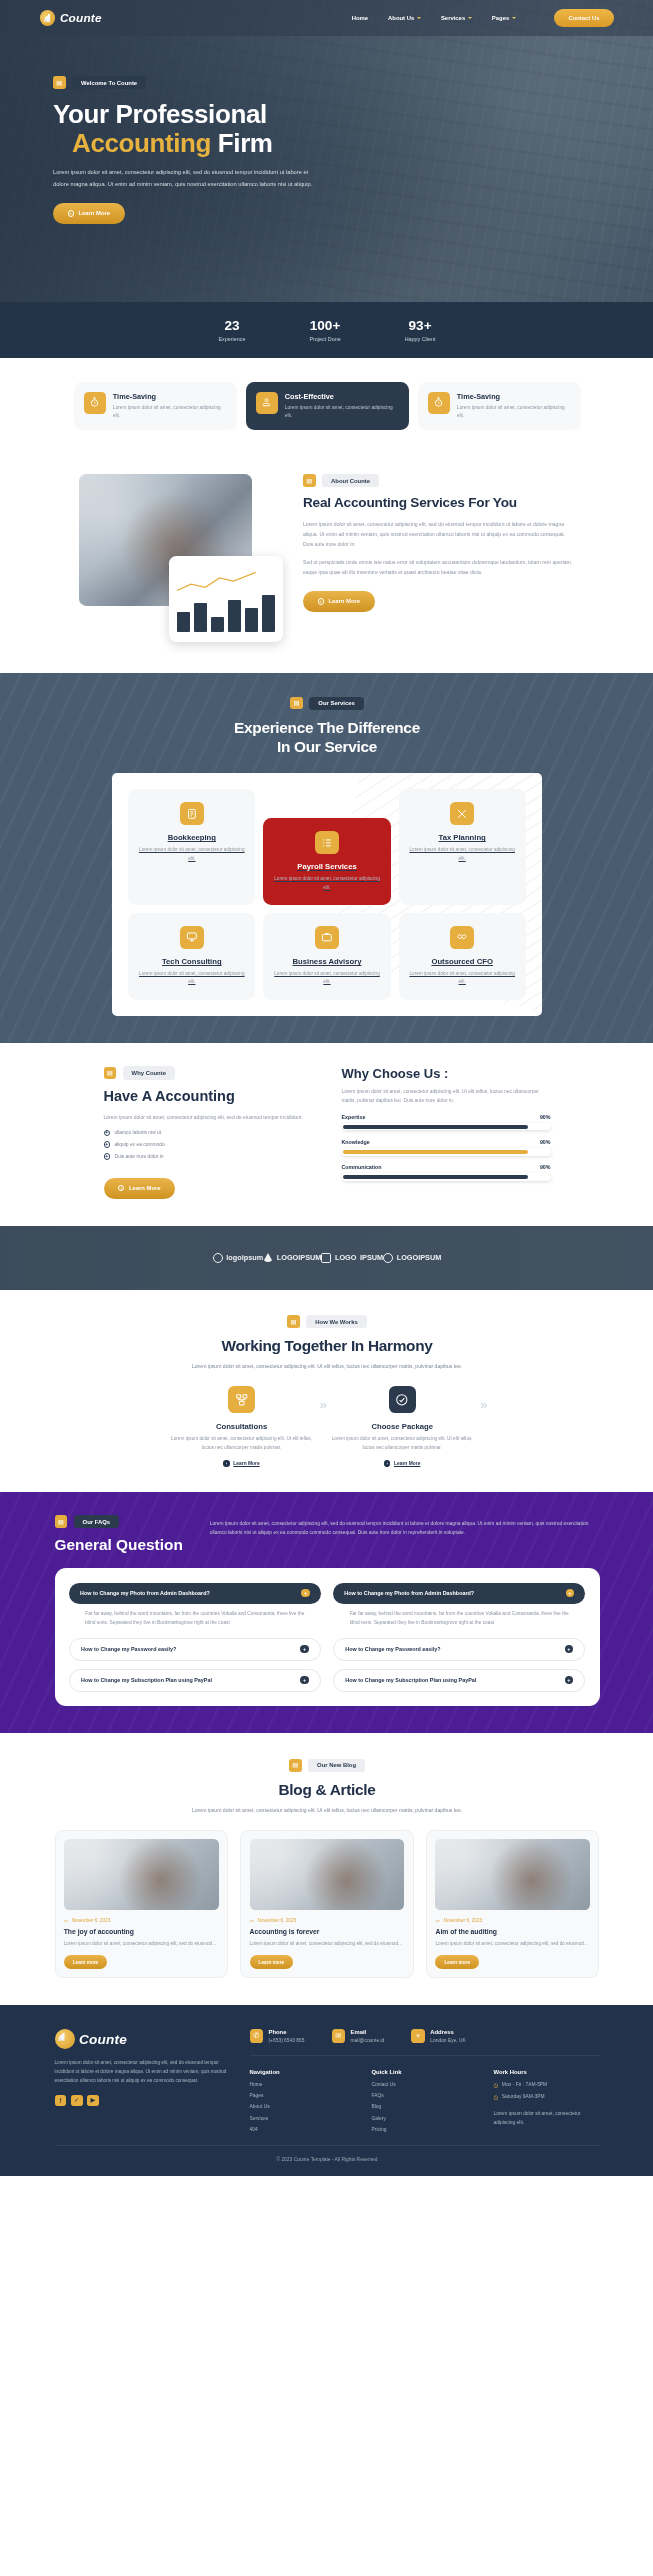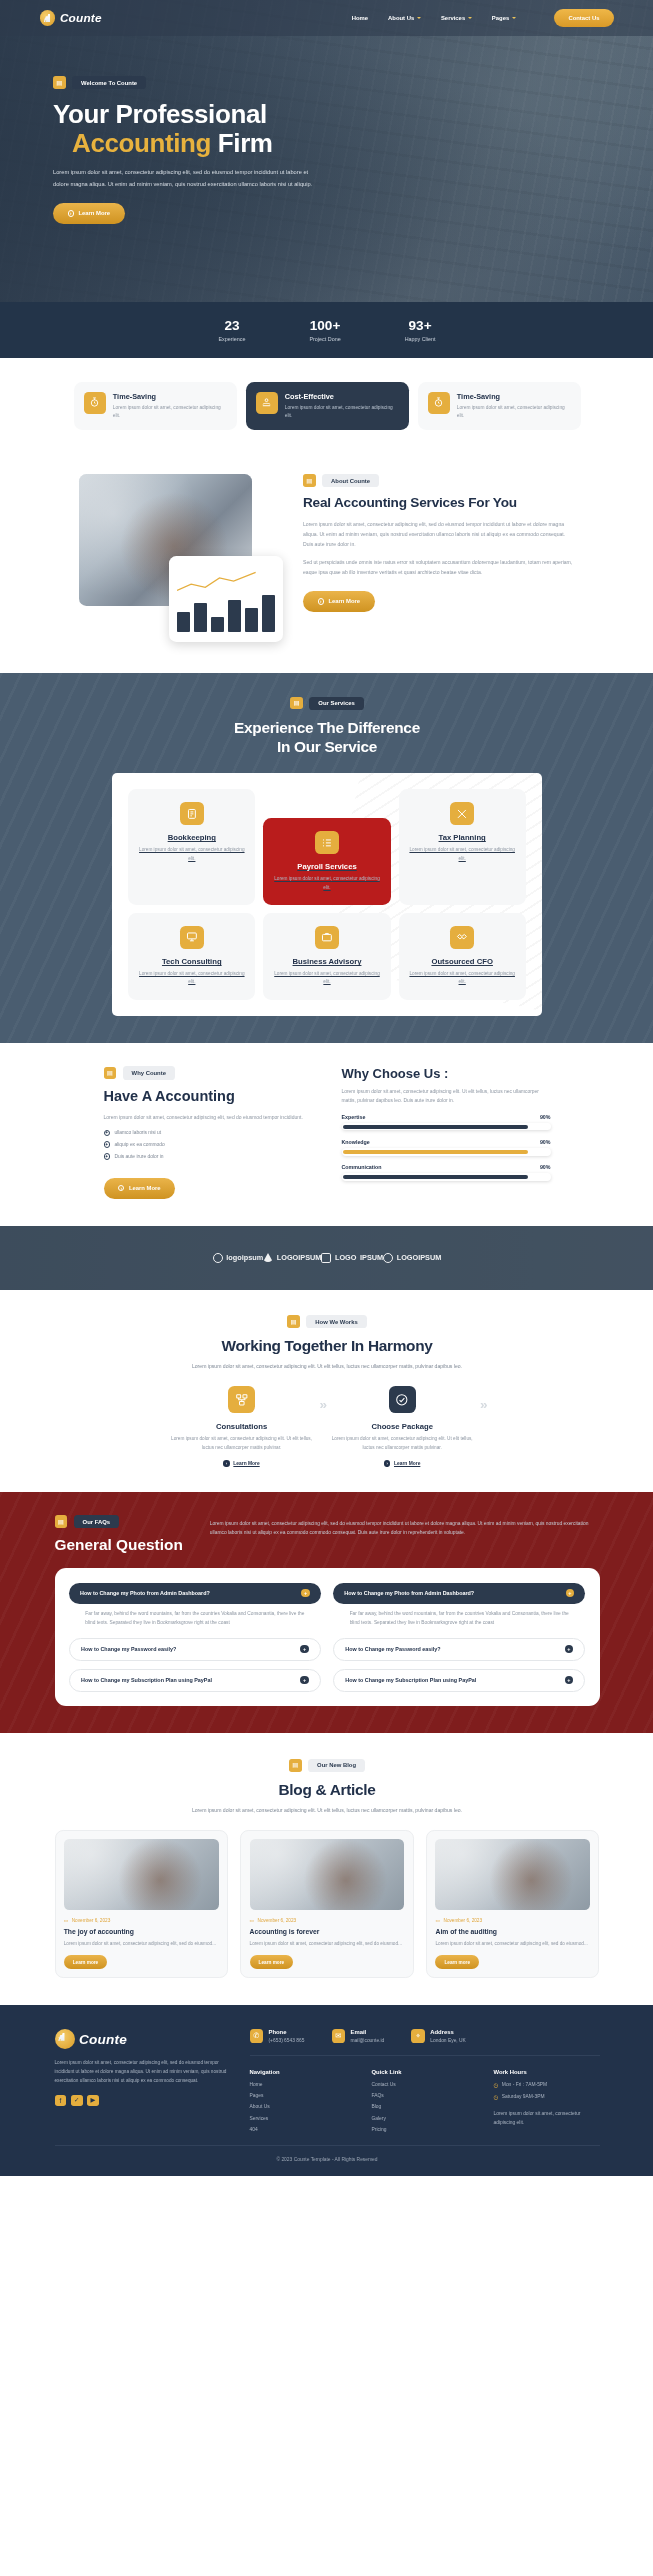--- a/index.html
+++ b/index.html
@@ -131,21 +131,21 @@
   .step{width:145px;text-align:center;}
   .step .sq{width:27px;height:27px;border-radius:6.4px;background:#e5ae3e;margin:0 auto;display:flex;align-items:center;justify-content:center;}
   .step .sq.dark{background:#2c3a4d;}
   .step h4{font-size:7.7px;color:#22314a;font-weight:bold;margin-top:8.2px;}
   .step p{font-size:4.7px;line-height:1.8;color:#8d96a2;margin-top:4.5px;}
   .step .more{margin-top:6.4px;display:inline-flex;align-items:center;gap:3.6px;font-size:4.9px;font-weight:bold;color:#22314a;}
   .step .more .c{width:6.4px;height:6.4px;border-radius:50%;background:#22314a;color:#fff;display:flex;align-items:center;justify-content:center;font-size:4.1px;}
   .chev{padding-top:11px;color:#d6dbe0;font-size:13.6px;font-weight:bold;letter-spacing:-2.7px;}
 
   
-  .faq{background:#7f1d1d;padding:23.6px 0 27px;position:relative;overflow:hidden;}
+  .faq{background:#4c1d95;padding:23.6px 0 27px;position:relative;overflow:hidden;}
   .faq:before{content:"";position:absolute;inset:0;background:repeating-linear-gradient(115deg,rgba(255,255,255,.03) 0 2.7px,transparent 2.7px 18px);}
   .faq-head{position:relative;z-index:2;width:545px;margin:0 auto;display:flex;gap:27px;align-items:flex-start;}
   .faq-head h2{font-size:15.4px;color:#fff;font-weight:bold;margin-top:7.3px;}
   .faq-head .fp{flex:1;font-size:4.9px;line-height:1.95;color:#c6ced7;padding-top:3.6px;}
   .faq-panel{position:relative;z-index:2;width:545px;margin:14.5px auto 0;background:#fff;border-radius:11px;padding:14.5px;
      display:grid;grid-template-columns:1fr 1fr;gap:8.2px 12.7px;}
   .q{background:#2c3a4d;border-radius:16.3px;padding:6.4px 11px;display:flex;align-items:center;justify-content:space-between;color:#fff;}
   .q.closed{background:#fff;border:0.9px solid #e4e7ea;color:#22314a;}
   .q span{font-size:5.4px;font-weight:bold;}
   .q .pl{width:8.2px;height:8.2px;border-radius:50%;background:#e5ae3e;color:#fff;display:flex;align-items:center;justify-content:center;font-size:5.4px;}

